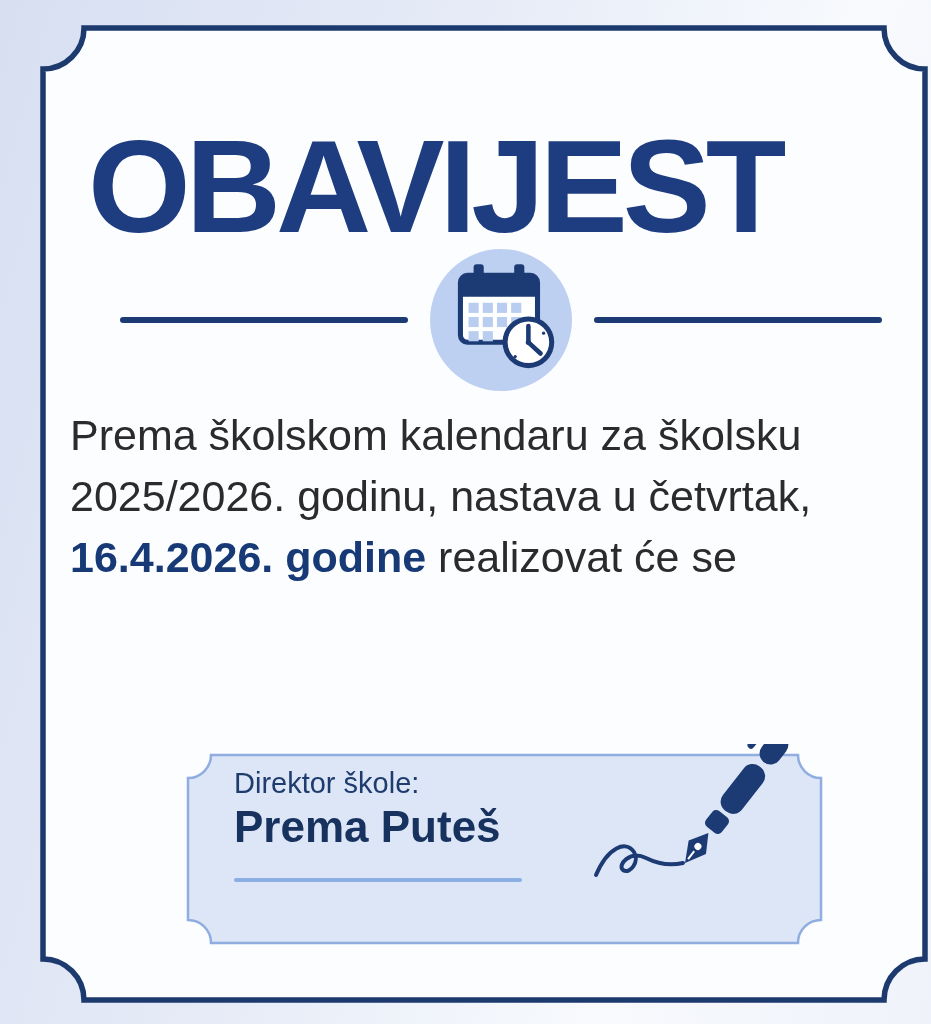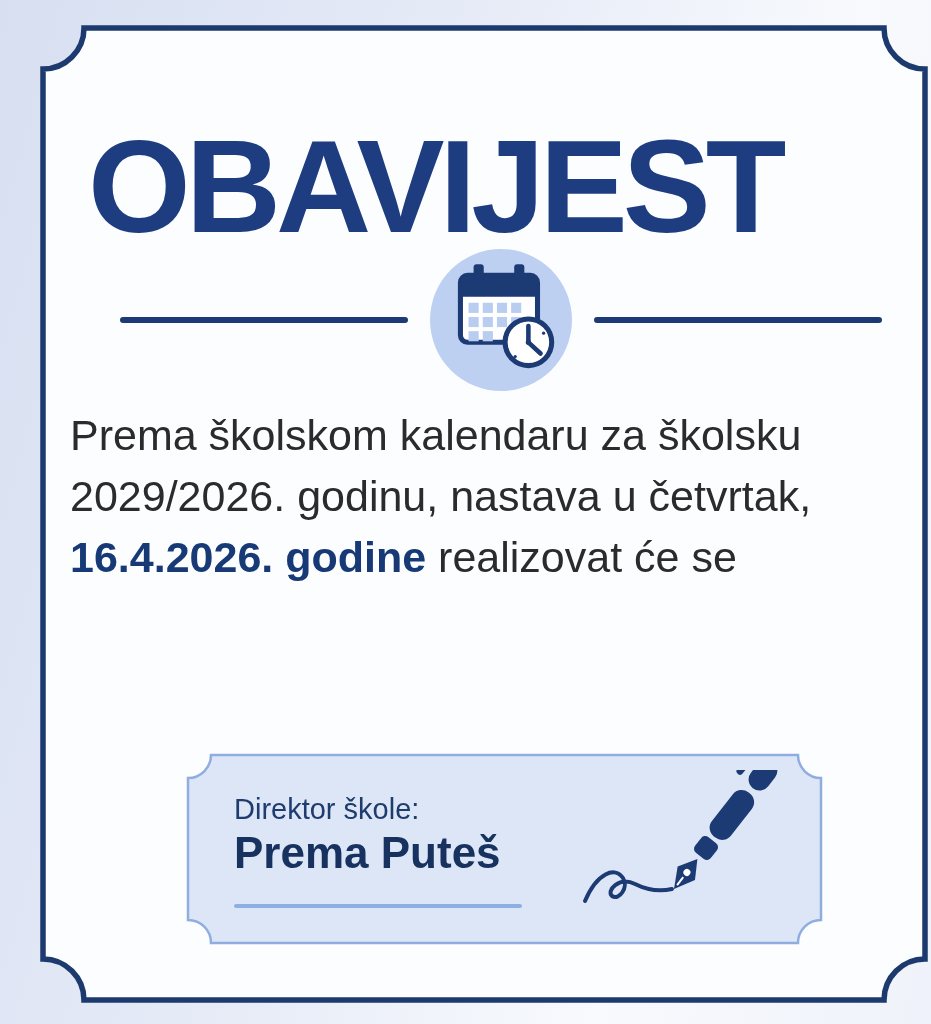--- a/index.html
+++ b/index.html
@@ -45,21 +45,21 @@
 
   .f-navy{fill:var(--c-navy);}
   .f-grid{fill:var(--c-icon-grid);}
 
   .para{
     position:absolute;top:405px;left:70px;width:861px;
     font-size:43px;line-height:61px;color:var(--c-text-dark);
   }
   .para .hl{color:var(--c-highlight-navy);font-weight:bold;}
 
-  .sigbox{position:absolute;left:188px;top:760px;width:633px;height:188px;}
+  .sigbox{position:absolute;left:188px;top:734px;width:633px;height:188px;padding-left:11px;}
   .sig-label{position:absolute;left:46px;top:33px;font-size:29px;color:var(--c-label-navy);}
   .sig-name{position:absolute;left:46px;top:68px;font-size:44px;font-weight:bold;color:var(--c-name-navy);}
   .sig-line{position:absolute;left:46px;top:144px;width:288px;height:4px;background:var(--c-underline-blue);border-radius:2px;}
   svg.pen{position:absolute;right:38px;top:10px;width:210px;height:155px;}
 </style>
 </head>
 <body>
 
 <div class="canvas">
 
@@ -102,21 +102,21 @@
         <circle cx="97" cy="92" r="2.6" class="f-navy"></circle>
         <circle cx="112" cy="83" r="1.6" class="f-navy"></circle>
         <circle cx="84" cy="106" r="1.6" class="f-navy"></circle>
       </svg>
     </span>
     <span class="dline"></span>
   </div>
 
   <div class="para">
     <div><span>Prema školskom kalendaru za školsku</span></div>
-    <div><span>2029/2026. godinu, nastava u četvrtak,</span></div>
+    <div><span>2025/2026. godinu, nastava u četvrtak,</span></div>
     <div><span class="hl">16.4.2026. godine</span><span> realizovat će se</span></div>
   </div>
 
   <div class="sigbox">
     <div class="sig-label">Direktor škole:</div>
     <div class="sig-name">Prema Puteš</div>
     <div class="sig-line"></div>
     <svg class="pen" viewBox="0 0 210 155" xmlns="http://www.w3.org/2000/svg">
 
       <path d="M 12,131 C 24,103 42,96 50,108 C 56,117 46,131 39,126 C 33,121 46,106 62,114 C 74,120 86,122 99,119" style="fill:none;stroke:var(--c-navy);stroke-width:4;stroke-linecap:round;stroke-linejoin:round"></path>

